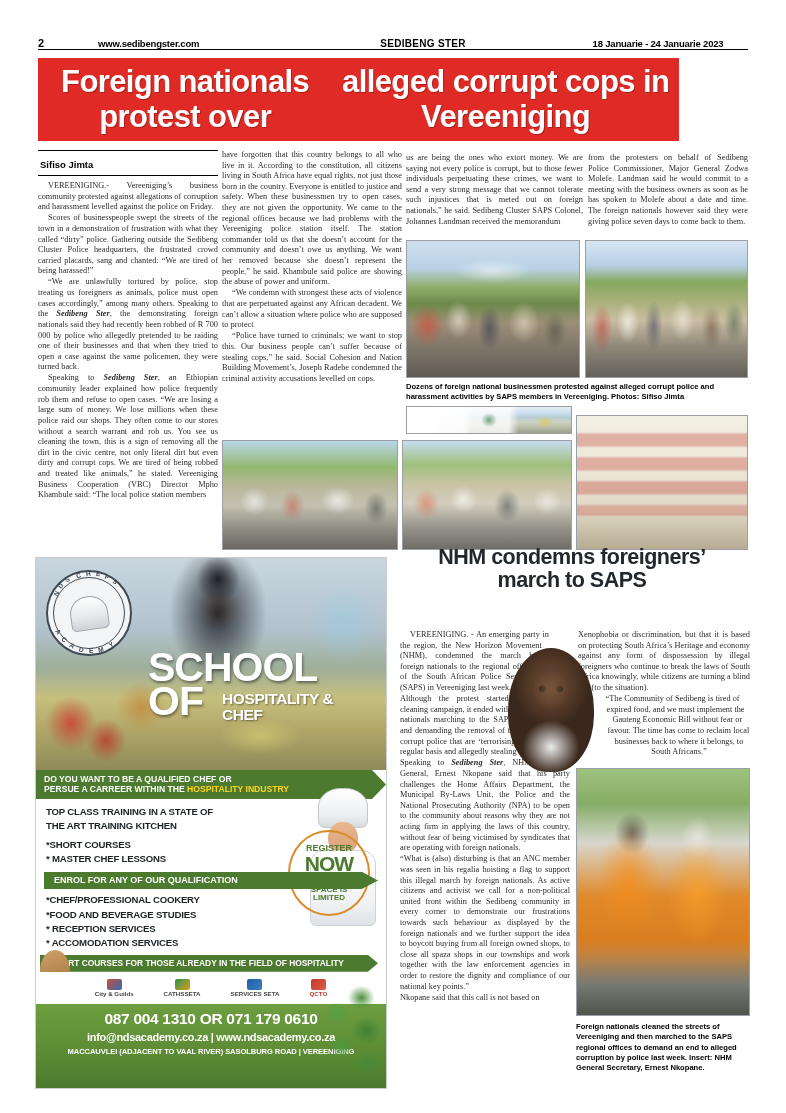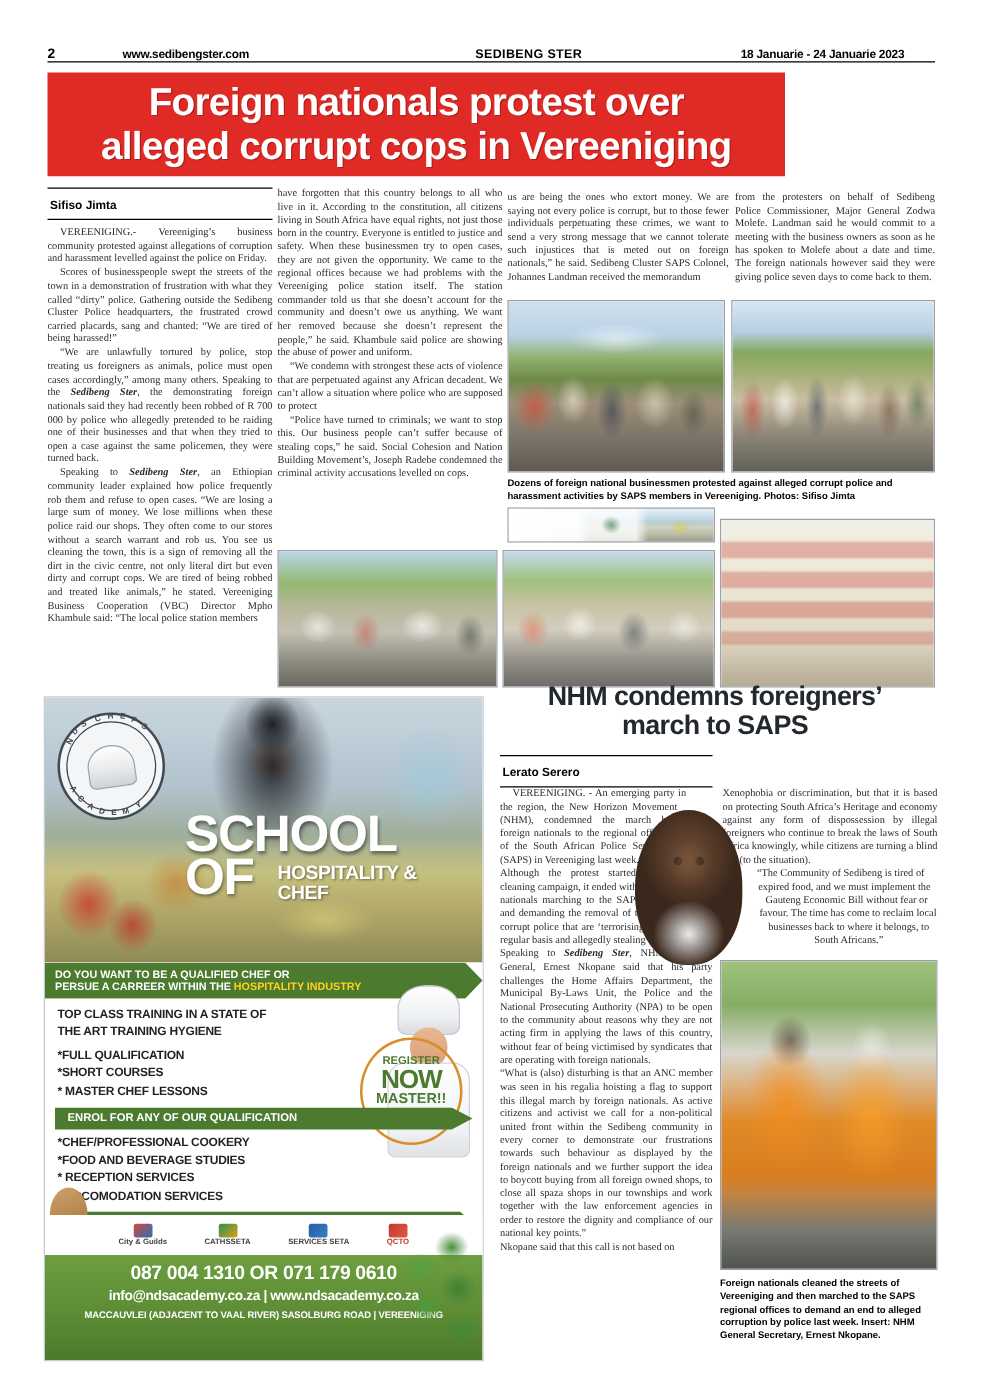--- a/index.html
+++ b/index.html
@@ -18,23 +18,23 @@
     font-family:"Liberation Sans", sans-serif;
     border-bottom:1.5px solid #000;
   }
   .mh-pagenum { font-size:11px; font-weight:bold; width:60px; }
   .mh-site    { font-size:9.5px; font-weight:bold; letter-spacing:-0.2px; width:180px; }
   .mh-title   { font-size:10px; font-weight:bold; letter-spacing:0.3px; flex:1; text-align:center; }
   .mh-date    { font-size:9.5px; font-weight:bold; width:180px; text-align:center; letter-spacing:-0.2px;}
 
   
   .headline-banner {
-    position:absolute; left:38px; top:58px; width:590px; height:83px;
+    position:absolute; left:38px; top:58px; width:641px; height:83px;
     background:#e02a26;
-    display:flex; flex-direction:column; align-items:center; justify-content:center;
+    display:flex; flex-direction:row; align-items:center; justify-content:center;
   }
   .headline-banner .hl {
     font-family:"Liberation Sans", sans-serif;
     color:#fff; font-weight:bold; font-size:31px; line-height:1.12;
     text-align:center; letter-spacing:-0.6px;
     text-shadow: 1px 1px 0 rgba(0,0,0,0.25);
   }
 
   
   .byline-box {
@@ -394,25 +394,20 @@
   </div>
   <div class="photo" style="left:406px; top:406px; width:166px; height:28px;">
     <div class="ph-inner ph-placards"></div>
   </div>
 
   <div class="hl2">
     <div>NHM condemns foreigners’</div>
     <div>march to SAPS</div>
   </div>
 
-  <div id="a2byline">
-    <div class="byline-box">
-      <span class="nm">Lerato Serero</span>
-    </div>
-  </div>
 
   <div id="a2c1">
     <div class="col-text">
       <div class="wrap-right"></div>
       <p>VEREENIGING. - An emerging party in the region, the New Horizon Movement (NHM), condemned the march by foreign nationals to the regional offices of the South African Police Services (SAPS) in Vereeniging last week.</p>
       <p class="noind">Although the protest started as a cleaning campaign, it ended with foreign nationals marching to the SAPS offices and demanding the removal of the alleged corrupt police that are ‘terrorising’ them on a regular basis and allegedly stealing their money.</p>
       <p class="noind">Speaking to <i>Sedibeng Ster</i>, NHM Secretary General, Ernest Nkopane said that his party challenges the Home Affairs Department, the Municipal By-Laws Unit, the Police and the National Prosecuting Authority (NPA) to be open to the community about reasons why they are not acting firm in applying the laws of this country, without fear of being victimised by syndicates that are operating with foreign nationals.</p>
       <p class="noind">“What is (also) disturbing is that an ANC member was seen in his regalia hoisting a flag to support this illegal march by foreign nationals. As active citizens and activist we call for a non-political united front within the Sedibeng community in every corner to demonstrate our frustrations towards such behaviour as displayed by the foreign nationals and we further support the idea to boycott buying from all foreign owned shops, to close all spaza shops in our townships and work together with the law enforcement agencies in order to restore the dignity and compliance of our national key points.”</p>
       <p class="noind">Nkopane said that this call is not based on</p>
     </div>
@@ -483,22 +478,21 @@
       <div class="ad-badge">
         <div class="b1">REGISTER</div>
         <div class="b2">NOW</div>
         <div class="b3">MASTER!!</div>
         <div class="b4">SPACE IS</div>
         <div class="b5">LIMITED</div>
       </div>
 
       <div class="ad-list">
         <div class="li">TOP CLASS TRAINING IN A STATE OF</div>
-        <div class="li" style="margin-bottom:4px">THE ART TRAINING HYGIENE</div>
-        <div class="li">*FULL QUALIFICATION</div>
+        <div class="li" style="margin-bottom:4px">THE ART TRAINING KITCHEN</div>
         <div class="li">*SHORT COURSES</div>
         <div class="li">* MASTER CHEF LESSONS</div>
       </div>
 
       <div class="ad-bar2">ENROL FOR ANY OF OUR QUALIFICATION</div>
 
       <div class="ad-list" style="padding-top:0">
         <div class="li">*CHEF/PROFESSIONAL COOKERY</div>
         <div class="li">*FOOD AND BEVERAGE STUDIES</div>
         <div class="li">* RECEPTION SERVICES</div>

